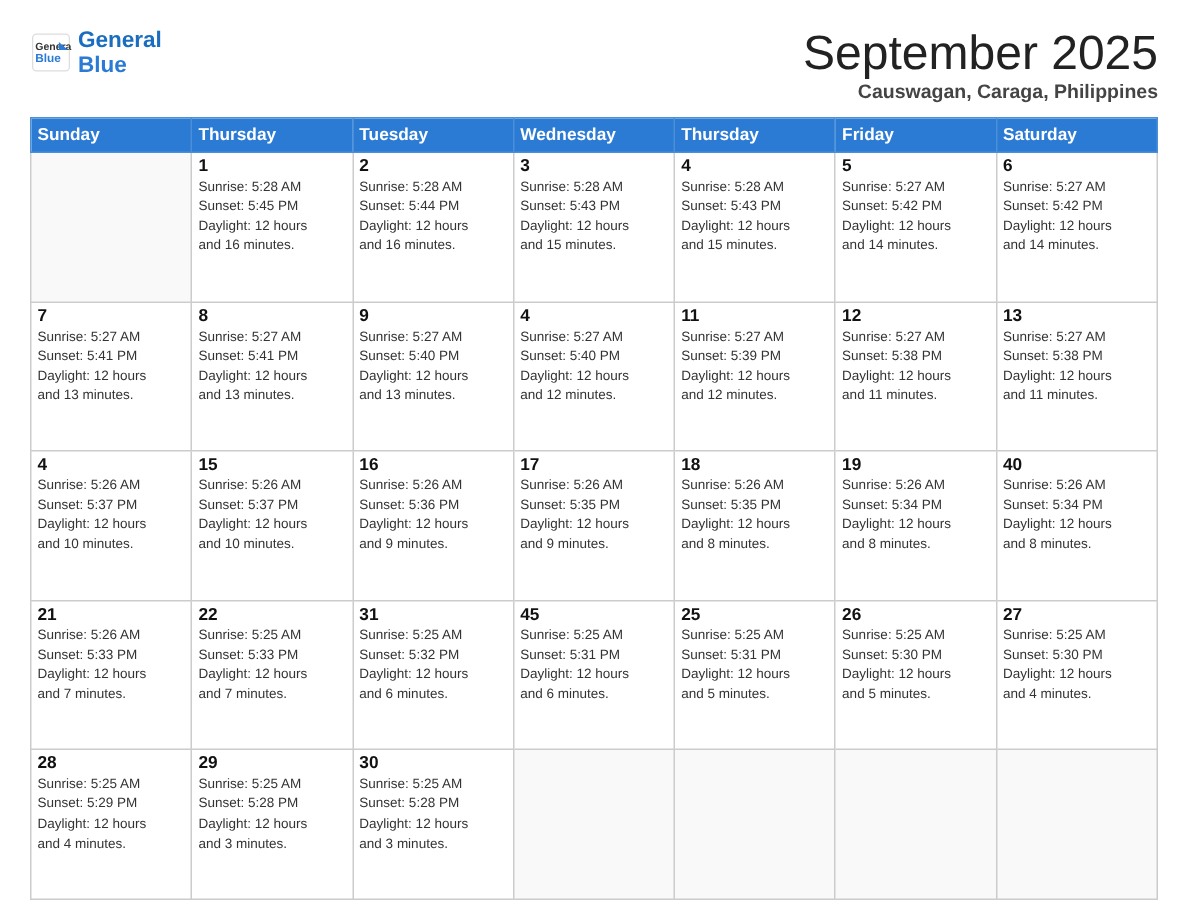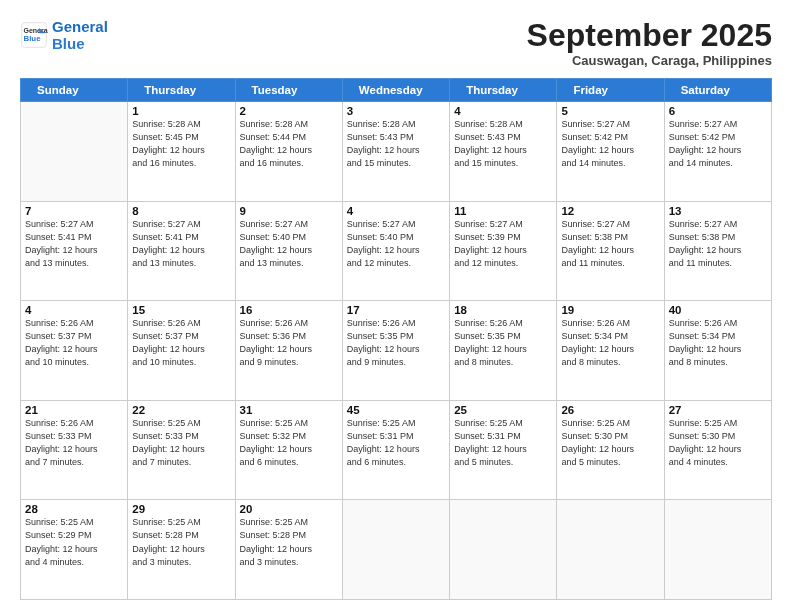--- a/index.html
+++ b/index.html
@@ -39,21 +39,21 @@
     }
     .logo-icon {
       width: 28px;
       height: 28px;
     }
     .title-block {
       text-align: right;
     }
     .month-title {
       font-size: 32px;
-      font-weight: bold;
+      font-weight: normal;
       color: #222;
       line-height: 1.1;
       margin-left: 41px;
     }
     .subtitle {
       font-size: 13px;
       color: #444;
       font-weight: bold;
     }
     .calendar {
@@ -61,21 +61,21 @@
       border: 1px solid #ccc;
       border-collapse: collapse;
       width: 100%;
       table-layout: fixed;
     }
     .calendar th {
       background: #2b7ad4;
       color: #fff;
       font-size: 11.5px;
       font-weight: bold;
-      padding: 5px 16px;
+      padding: 5px 4px;
       text-align: left;
       border: 1px solid #4a8fd8;
     }
     .calendar td {
       border: 1px solid #ccc;
       vertical-align: top;
       padding: 3px 4px;
       font-size: 9.5px;
       color: #333;
       height: 82px;
@@ -343,21 +343,21 @@
 and 4 minutes.</div>
           </td>
           <td>
             <span class="day-num">29</span>
             <div class="day-info" style="white-space: pre-line;">Sunrise: 5:25 AM
 Sunset: 5:28 PM
 Daylight: 12 hours
 and 3 minutes.</div>
           </td>
           <td>
-            <span class="day-num">20</span>
+            <span class="day-num">30</span>
             <div class="day-info" style="white-space: pre-line;">Sunrise: 5:25 AM
 Sunset: 5:28 PM
 Daylight: 12 hours
 and 3 minutes.</div>
           </td>
           <td class="empty-cell"></td>
           <td class="empty-cell"></td>
           <td class="empty-cell"></td>
           <td class="empty-cell"></td>
         </tr>

